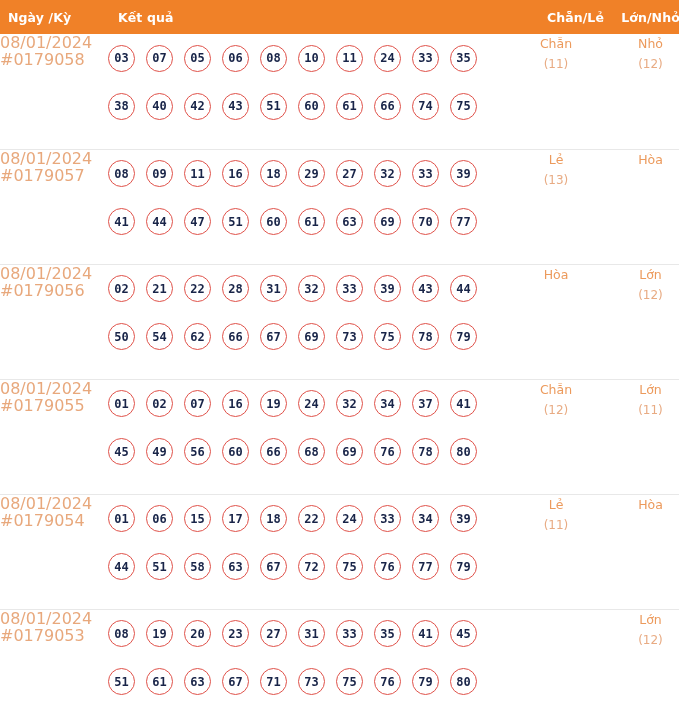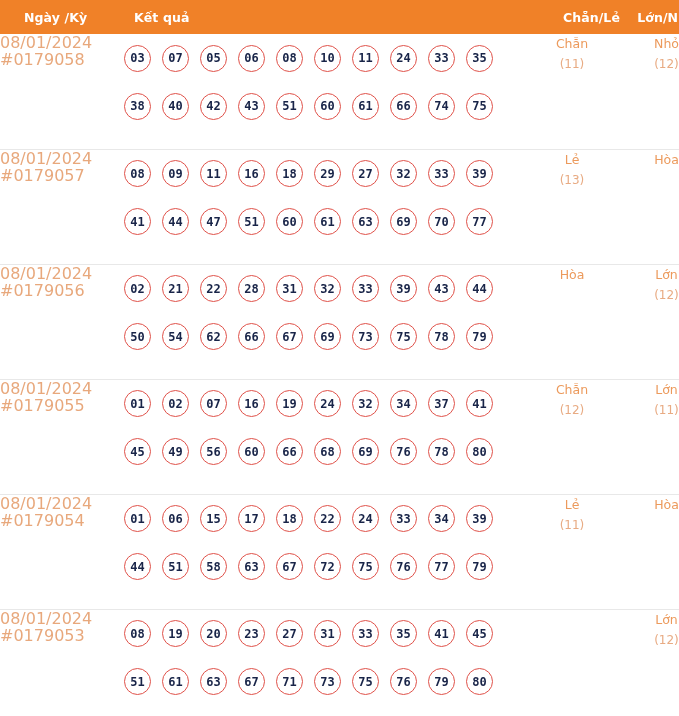--- a/index.html
+++ b/index.html
@@ -26,21 +26,21 @@
   }
   .thead-row th {
     color: #ffffff;
     font-size: 12.5px;
     font-weight: bold;
     text-align: left;
     padding: 0;
     vertical-align: middle;
     letter-spacing: .1px;
   }
-  th.col-date   { width: 100px; padding-left: 24px; }
+  th.col-date   { width: 100px; padding-left: 8px; }
   th.col-result { width: 390px; padding-left: 10px; }
   th.col-parity { width: 96px;  text-align: right; }
   th.col-size   { width: 93px;  text-align: center; }
 
   
   .result-row {
     height: 115px;
     border-bottom: 1px solid #e8e8e8;
     background: #ffffff;
   }

